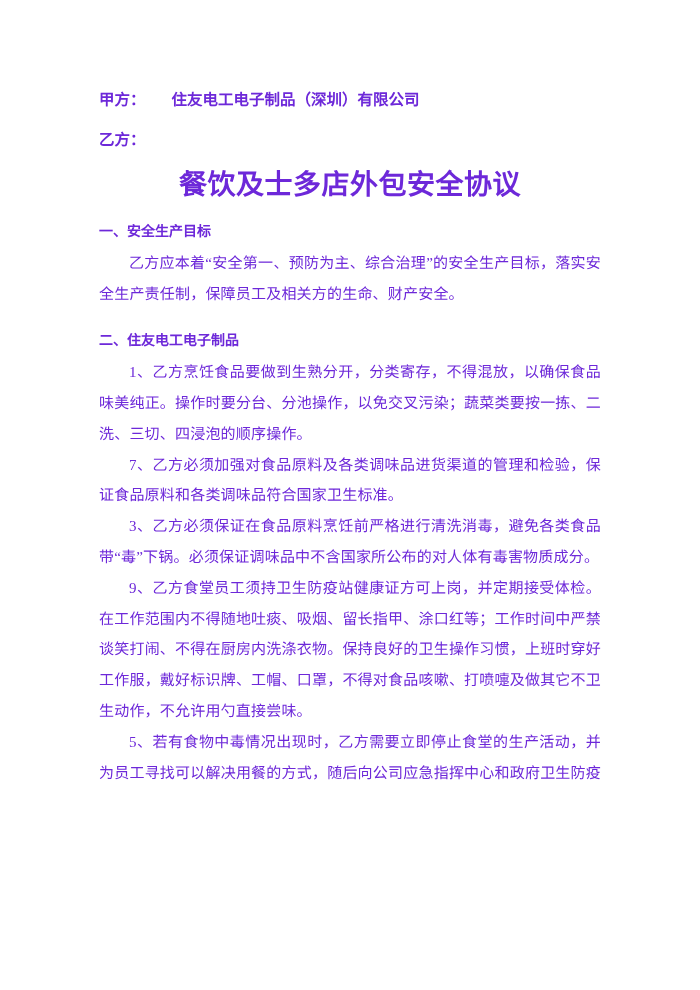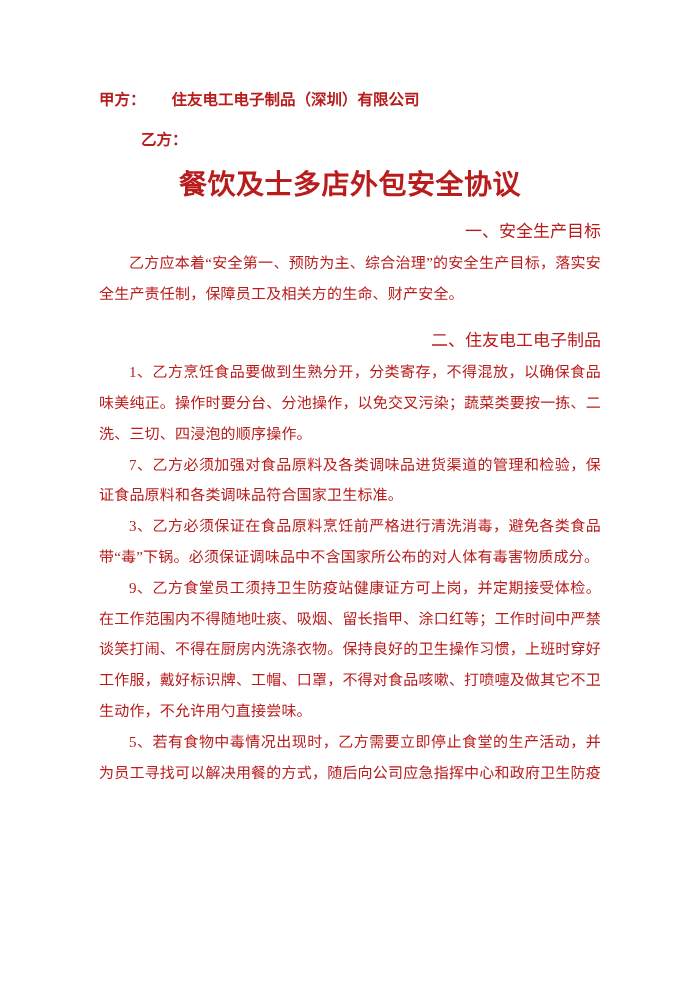--- a/index.html
+++ b/index.html
@@ -8,35 +8,34 @@
     background: #ffffff;
   }
   .page {
     position: relative;
     width: 700px;
     height: 787px;
     margin: 0 auto;
     background: #ffffff;
     box-sizing: border-box;
     padding: 86px 99px 0 99px;
-    color: #b91c1c;
+    color: #6d28d9;
     font-family: "Liberation Serif", "DejaVu Serif", serif;
     font-size: 15px;
     overflow: hidden;
   }
   .party-line {
     font-weight: bold;
     font-size: 15.5px;
     line-height: 28px;
     margin: 0;
     white-space: nowrap;
   }
   .party-line + .party-line {
     margin-top: 12px;
-    margin-left: 42px;
   }
   .party-value {
     margin-left: 26px;
   }
   .doc-title {
     font-size: 28px;
     font-weight: bold;
     text-align: center;
     line-height: 30px;
     margin: 16px 0 0 0;
@@ -47,25 +46,24 @@
     text-indent: 2em;
     line-height: 30.8px;
     text-align: justify;
     text-justify: inter-ideograph;
     letter-spacing: 0.2px;
   }
   .intro-para {
     margin-top: 32px;
   }
   .section-heading {
-    font-size: 17px;
-    font-weight: normal;
+    font-size: 14px;
+    font-weight: bold;
     line-height: 30.8px;
     margin: 17px 0 0 0;
-    text-align: right;
   }
 </style>
 </head>
 <body>
 
 <div class="page">
 
   <p class="party-line"><span>甲方：</span><span class="party-value">住友电工电子制品（深圳）有限公司</span></p>
 
   <p class="party-line"><span>乙方：</span></p>

